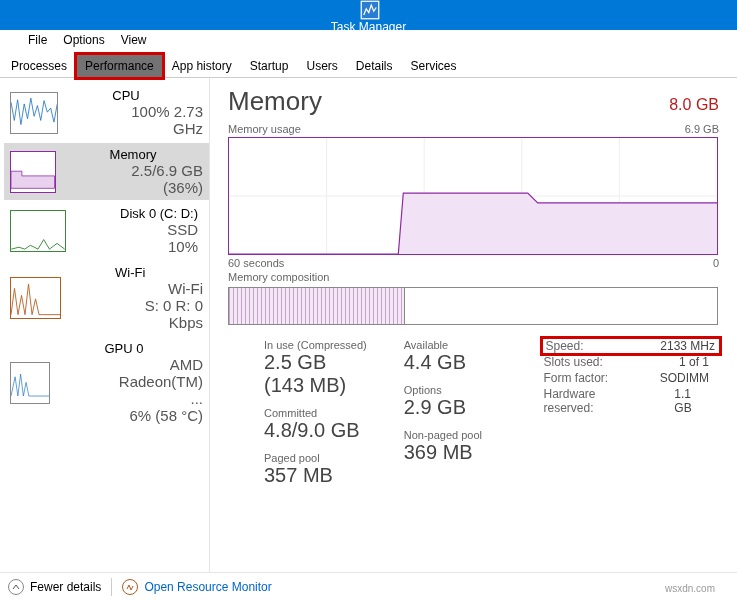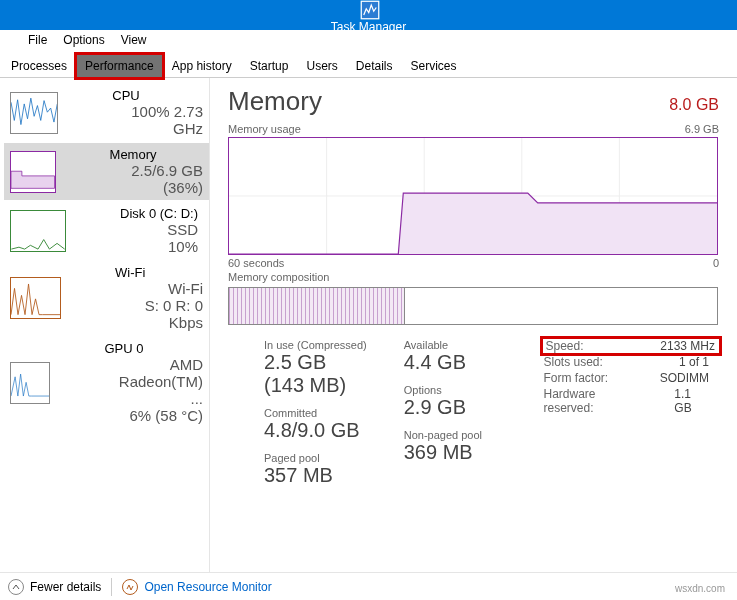--- a/index.html
+++ b/index.html
@@ -64,21 +64,21 @@
 .kvrow { display: flex; justify-content: space-between; margin-bottom: 2px; padding-right: 10px; gap: 33px;}
 .kvrow .k { color: #666; }
 .kvrow .v { color: #444; }
 .kvrow.highlighted { outline: 3px solid #d40000; padding: 0 4px 0 2px; }
 
 
 .footer { height: 28px; border-top: 1px solid #e5e5e5; display: flex; align-items: center; padding: 8px 8px; font-size: 12px; }
 .footer .divider { width: 1px; height: 18px; background: #ccc; margin: 0 10px; }
 .footer .link { color: #0066cc; }
 .footer .icon-circ { width: 16px; height: 16px; border: 1px solid #888; border-radius: 50%; display: inline-flex; align-items: center; justify-content: center; margin-right: 6px; }
-.watermark { position: absolute; right: 12px; bottom: 6px; font-size: 10px; color: #999; }
+.watermark { position: absolute; right: 22px; bottom: 6px; font-size: 10px; color: #999; }
 </style>
 </head>
 <body>
 
 <div class="titlebar">
   <span class="icon">
     <svg viewBox="0 0 16 16">
         <rect x="1" y="1" width="14" height="14" fill="#2b7cd3" stroke="#fff" stroke-width="1"></rect>
         <polyline points="3,12 5,7 7,10 9,4 11,9 13,6" fill="none" stroke="#fff" stroke-width="1"></polyline>
       </svg>

